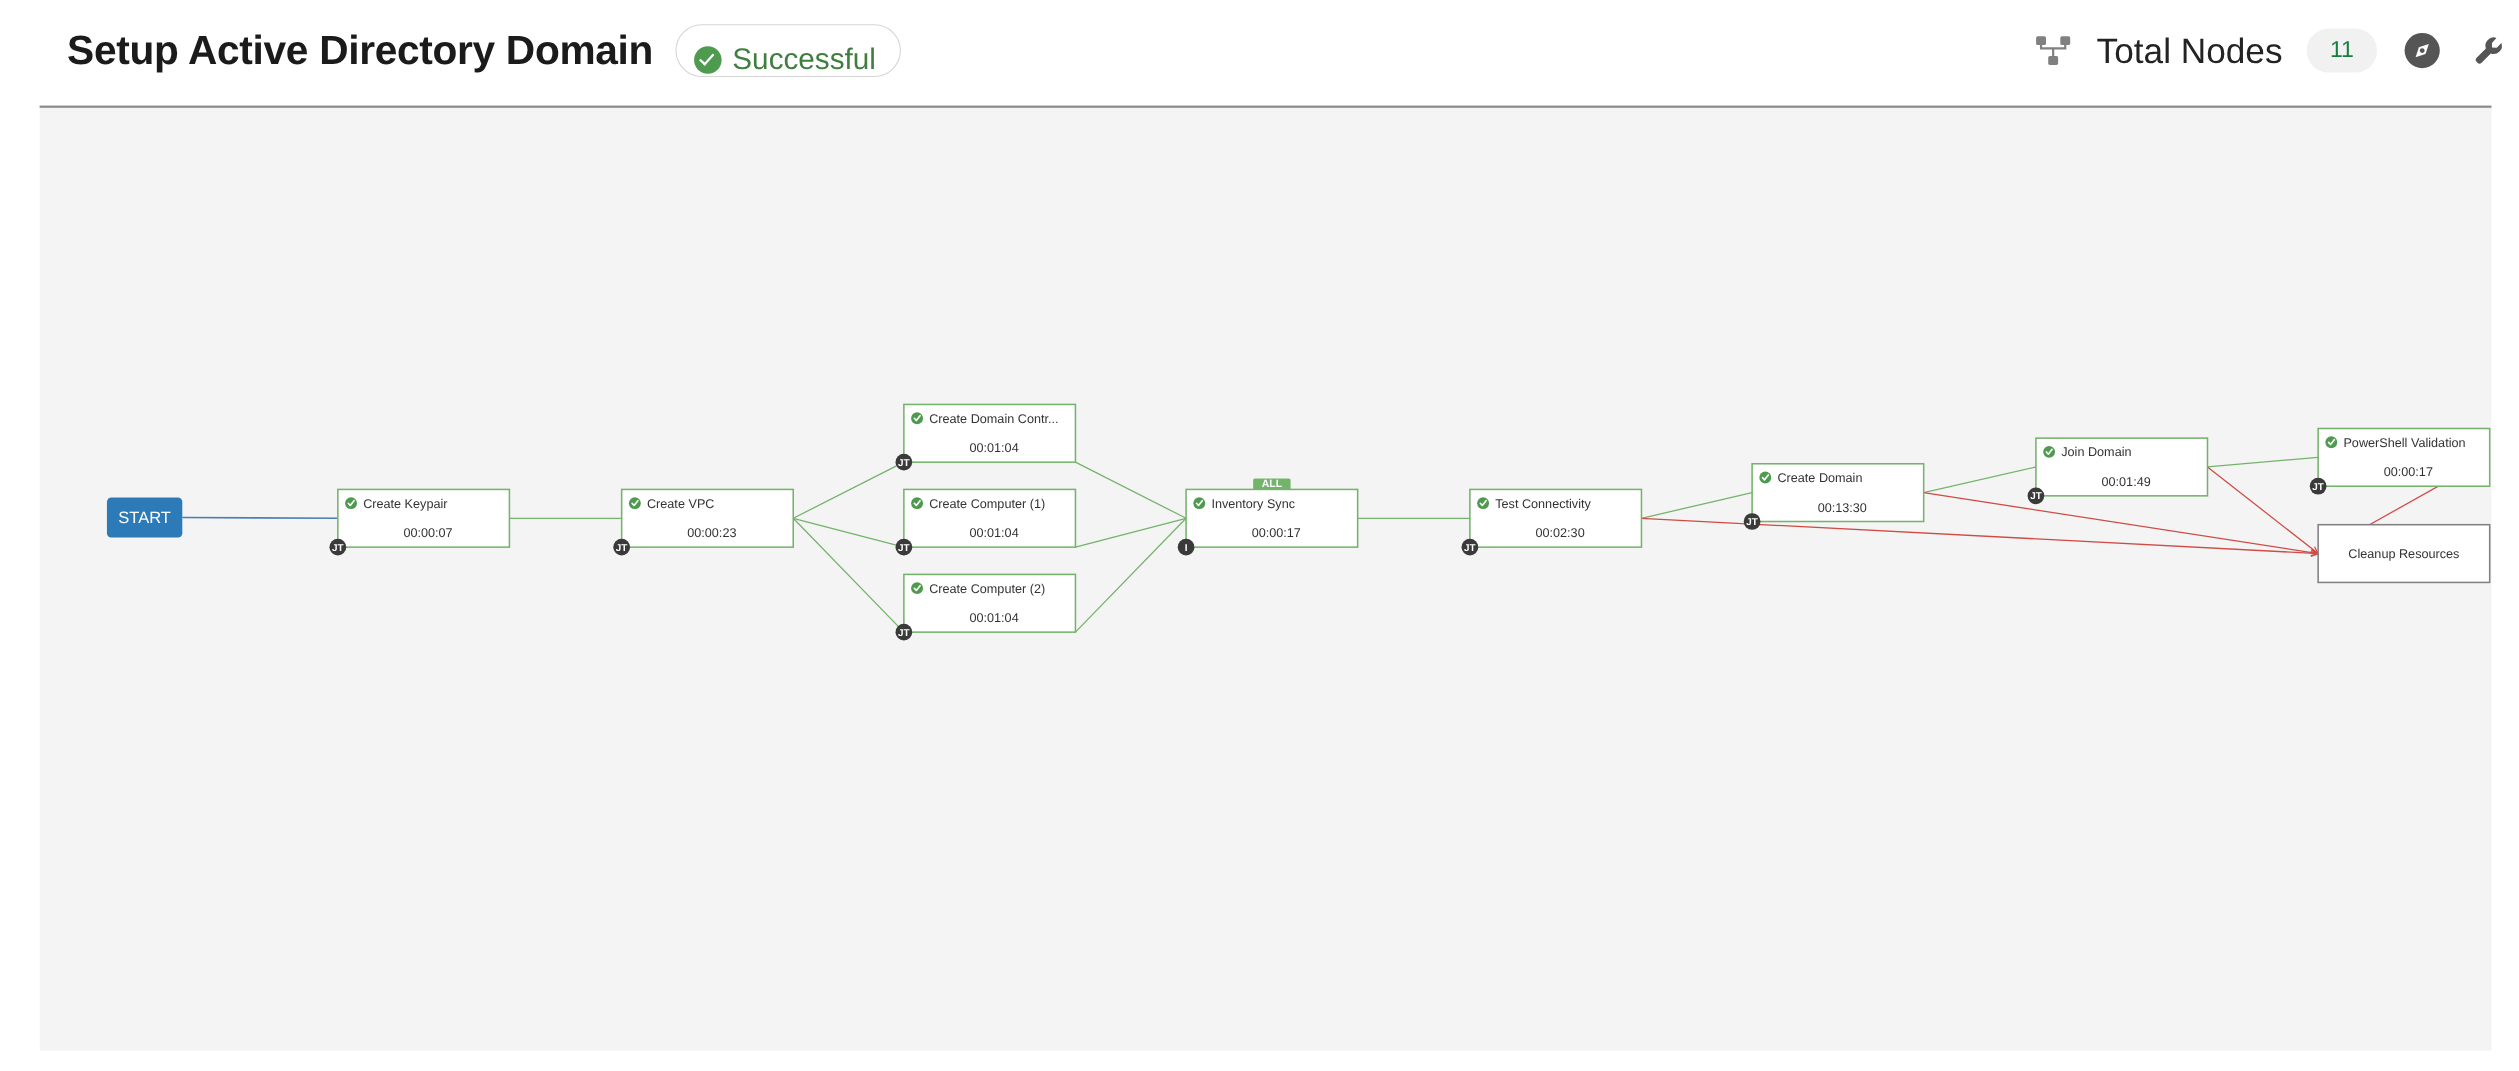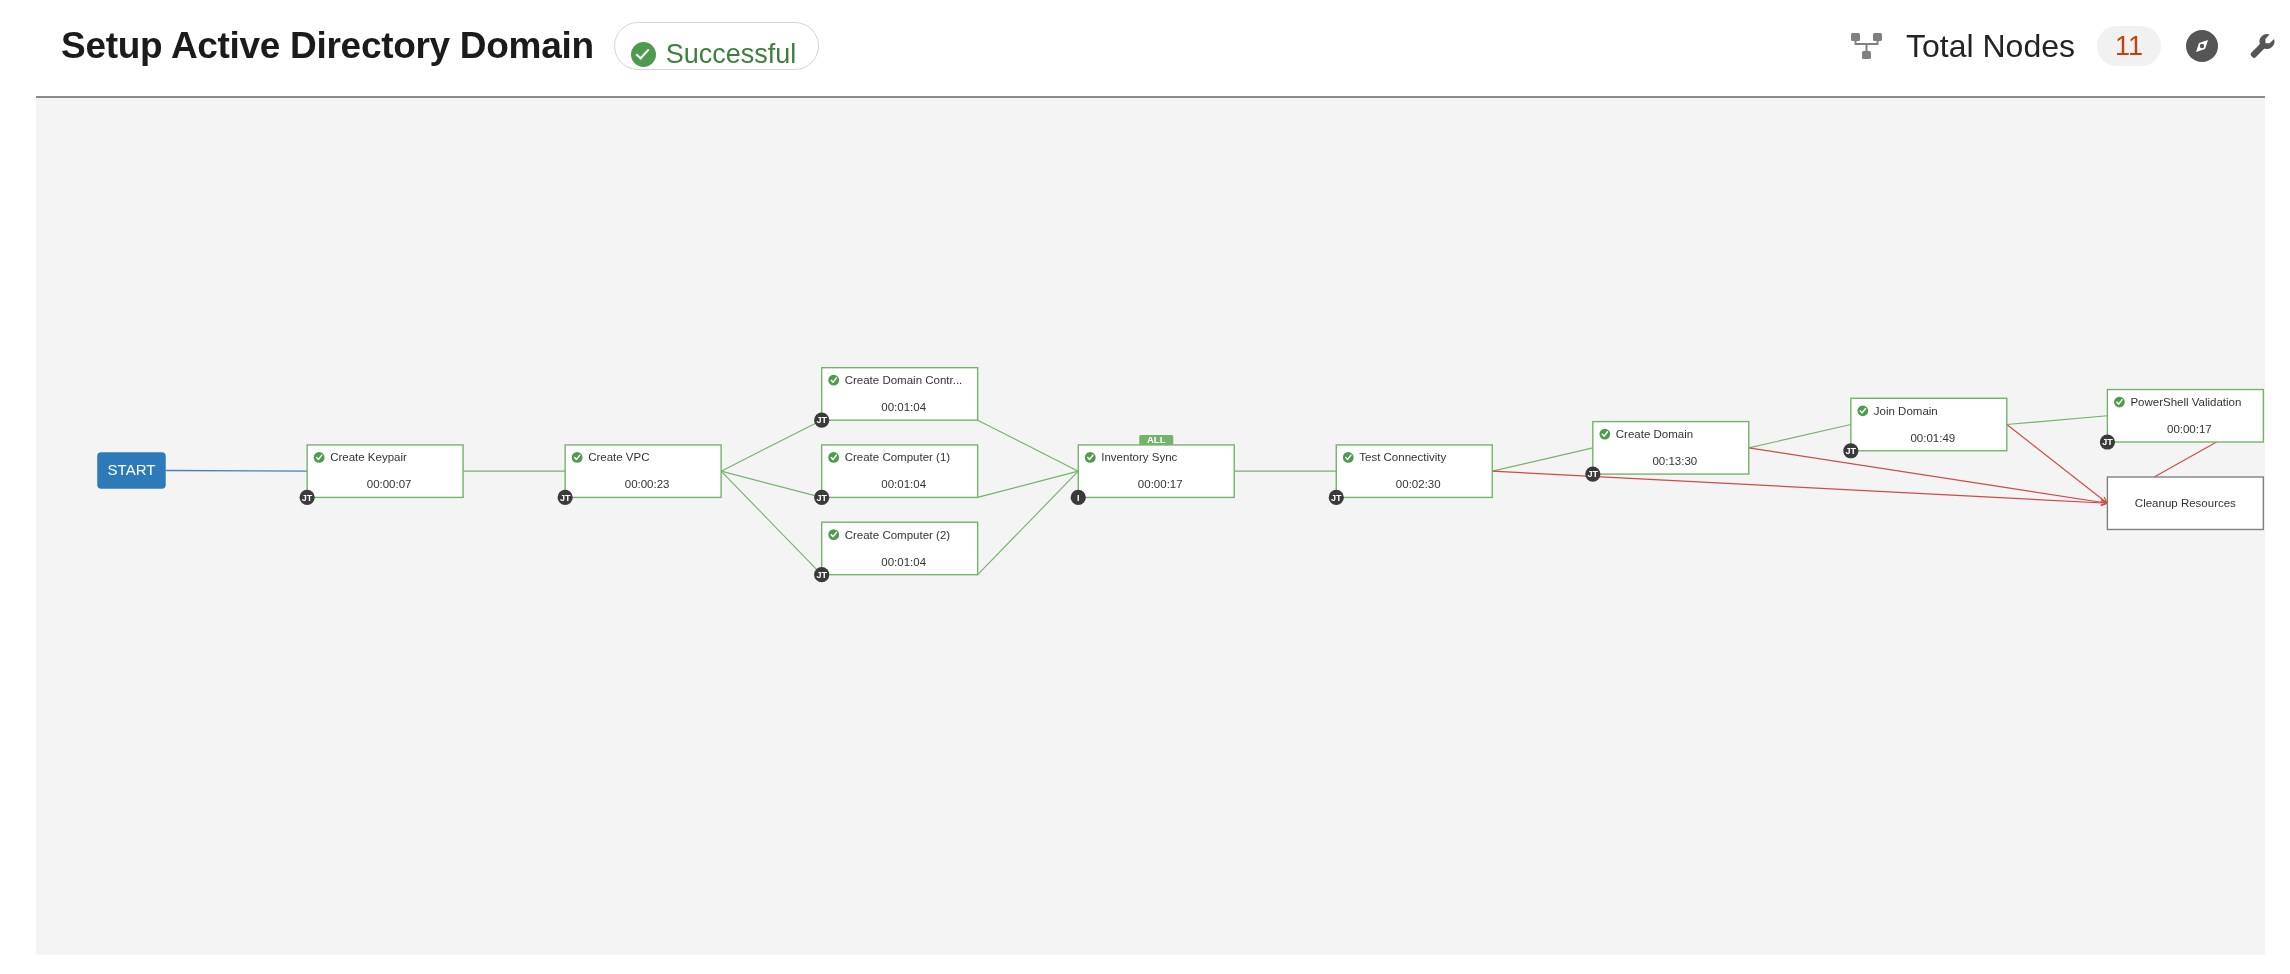--- a/index.html
+++ b/index.html
@@ -78,22 +78,22 @@
     font-size: 32px;
     color: #232323;
     white-space: nowrap;
     text-align: right;
   }
   .nodes-count {
     min-width: 64px;
     height: 40px;
     border-radius: 20px;
     background: #f1f1f1;
-    color: #c2410c;
-    font-size: 27px;
+    color: #15803d;
+    font-size: 21px;
     display: flex;
     align-items: center;
     justify-content: center;
     padding: 0 14px;
     box-sizing: border-box;
   }
   .icon-btn {
     display: flex;
     align-items: center;
     justify-content: center;

